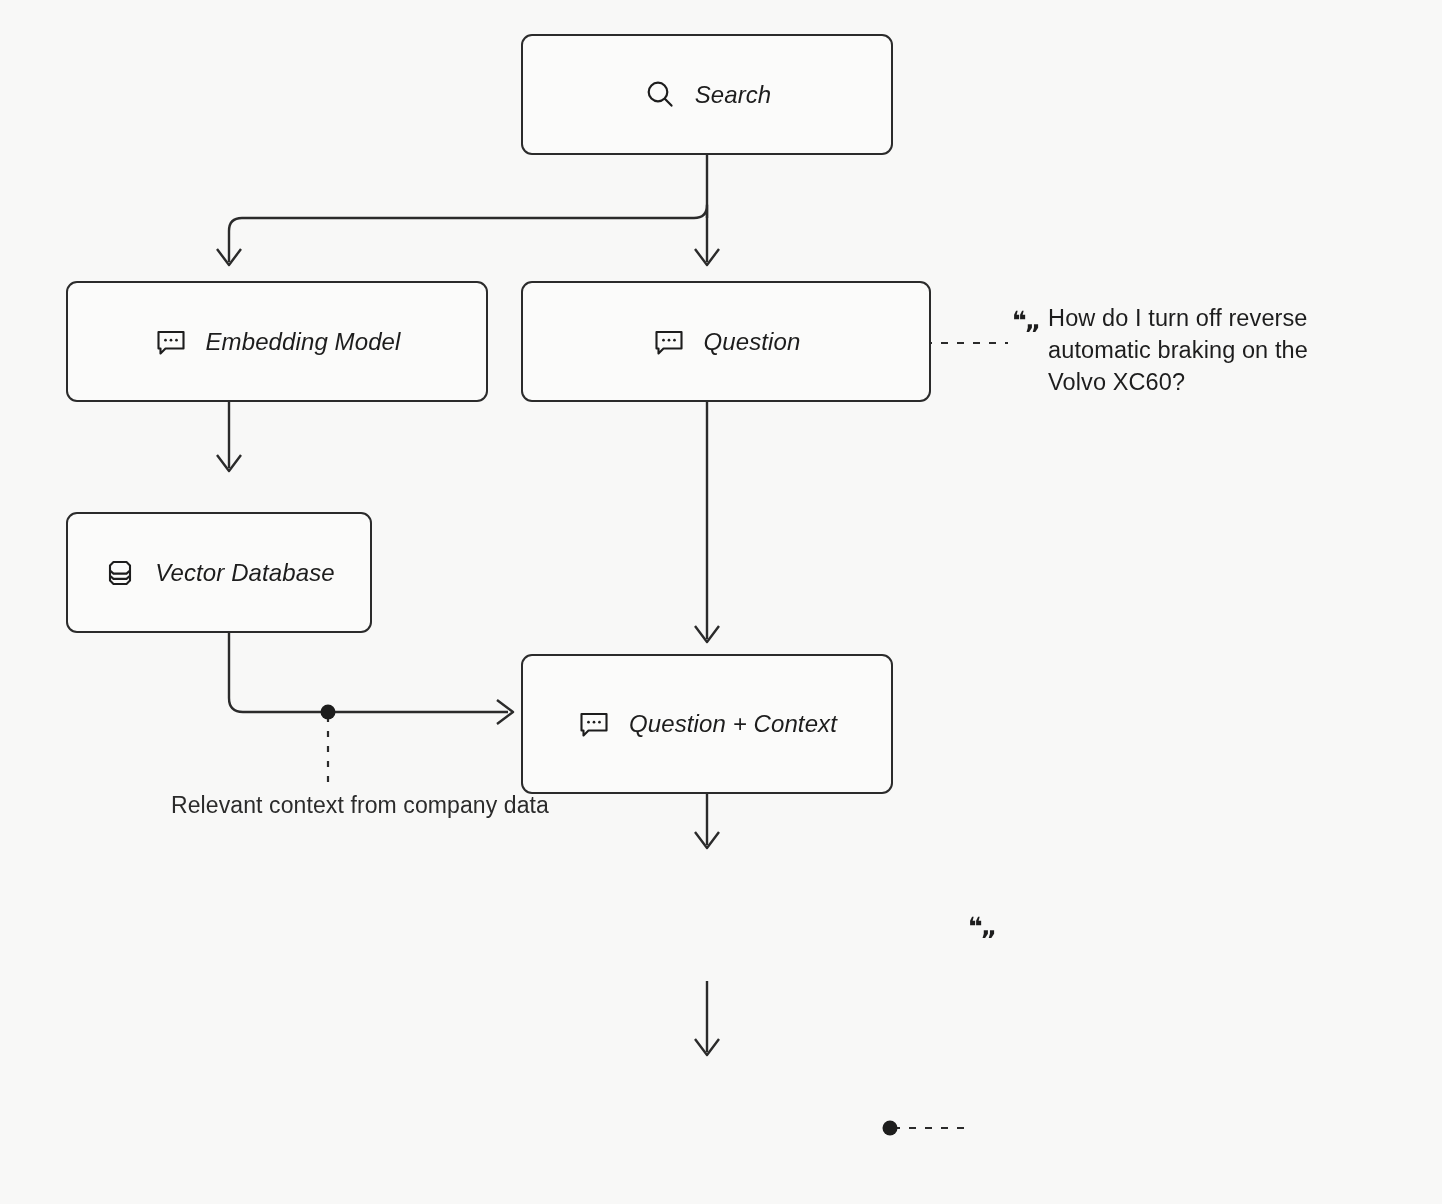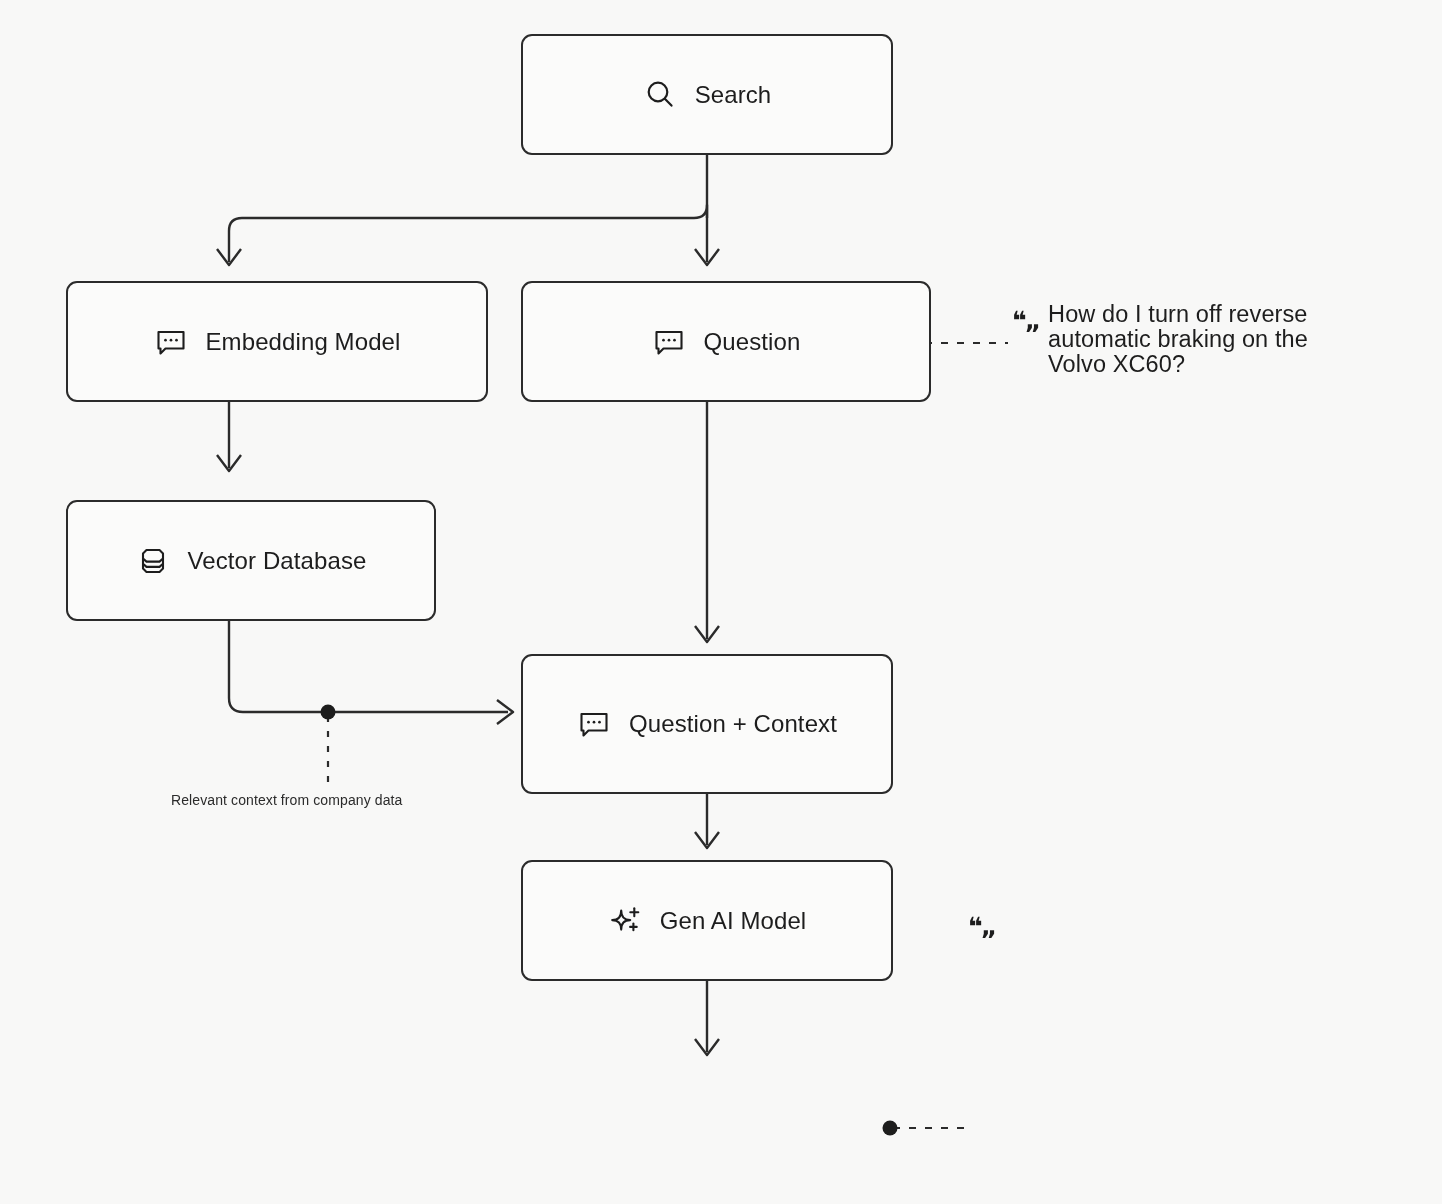--- a/index.html
+++ b/index.html
@@ -25,20 +25,21 @@
   }
   .node {
     position: absolute;
     box-sizing: border-box;
     background: #fbfbfa;
     border: 2px solid #2b2b2b;
     border-radius: 11px;
     display: flex;
     align-items: center;
     justify-content: center;
+    font-style: italic;
   }
   .node-inner {
     display: flex;
     align-items: center;
     gap: 18px;
   }
   .node-icon {
     width: 34px;
     height: 34px;
     display: block;
@@ -61,27 +62,27 @@
     line-height: 1;
     color: #1d1d1d;
     font-family: "DejaVu Sans", sans-serif;
     font-weight: 700;
     flex: 0 0 auto;
     margin-top: 6px;
     letter-spacing: -2px;
   }
   .annotation-text {
     font-size: 23.5px;
-    line-height: 25px;
+    line-height: 32px;
     color: #1d1d1d;
     letter-spacing: 0.1px;
   }
   .caption {
     position: absolute;
-    font-size: 14px;
+    font-size: 23px;
     color: #2b2b2b;
     letter-spacing: 0.1px;
     white-space: nowrap;
   }
 </style>
 </head>
 <body>
 
 <div id="canvas">
 
@@ -152,21 +153,21 @@
       <svg class="node-icon" viewBox="0 0 34 34" fill="none" stroke="#1d1d1d" stroke-width="2.1" stroke-linejoin="round">
         <path d="M4.5,7 L29.5,7 L29.5,23.5 L11.5,23.5 L6.5,28.5 L6.5,23.5 L4.5,23.5 Z"></path>
         <circle cx="11.5" cy="15.2" r="1.35" fill="#1d1d1d" stroke="none"></circle>
         <circle cx="17" cy="15.2" r="1.35" fill="#1d1d1d" stroke="none"></circle>
         <circle cx="22.5" cy="15.2" r="1.35" fill="#1d1d1d" stroke="none"></circle>
       </svg>
       <span class="node-label">Question</span>
     </div>
   </div>
 
-  <div class="node" style="left:66px; top:500px; width:370px; height:121px;">
+  <div class="node" style="left:66px; top:512px; width:306px; height:121px;">
     <div class="node-inner">
       <svg class="node-icon" viewBox="0 0 34 34" fill="none" stroke="#1d1d1d" stroke-width="2.1" stroke-linejoin="round">
         <path d="M7,9.5 L10.5,6 L23.5,6 L27,9.5 L27,24.5 L23.5,28 L10.5,28 L7,24.5 Z"></path>
         <path d="M7,14.5 L10.5,17.6 L23.5,17.6 L27,14.5"></path>
         <path d="M7,19.8 L10.5,22.9 L23.5,22.9 L27,19.8"></path>
       </svg>
       <span class="node-label">Vector Database</span>
     </div>
   </div>
 
@@ -175,33 +176,20 @@
       <svg class="node-icon" viewBox="0 0 34 34" fill="none" stroke="#1d1d1d" stroke-width="2.1" stroke-linejoin="round">
         <path d="M4.5,7 L29.5,7 L29.5,23.5 L11.5,23.5 L6.5,28.5 L6.5,23.5 L4.5,23.5 Z"></path>
         <circle cx="11.5" cy="15.2" r="1.35" fill="#1d1d1d" stroke="none"></circle>
         <circle cx="17" cy="15.2" r="1.35" fill="#1d1d1d" stroke="none"></circle>
         <circle cx="22.5" cy="15.2" r="1.35" fill="#1d1d1d" stroke="none"></circle>
       </svg>
       <span class="node-label">Question + Context</span>
     </div>
   </div>
 
-  <div class="node" style="left:521px; top:860px; width:372px; height:121px;">
-    <div class="node-inner">
-      <svg class="node-icon" viewBox="0 0 34 34" fill="none" stroke="#1d1d1d" stroke-width="2.1" stroke-linejoin="round" stroke-linecap="round">
-        <path d="M13.2,6.6 C13.2,13.1 16.2,16.1 22.2,16.1 C16.2,16.1 13.2,19.1 13.2,25.6
-                 C13.2,19.1 10.2,16.1 4.2,16.1 C10.2,16.1 13.2,13.1 13.2,6.6 Z"></path>
-        <line x1="26.3" y1="4.2" x2="26.3" y2="12.2"></line>
-        <line x1="22.3" y1="8.2" x2="30.3" y2="8.2"></line>
-        <line x1="25.4" y1="19.6" x2="25.4" y2="26.2"></line>
-        <line x1="22.1" y1="22.9" x2="28.7" y2="22.9"></line>
-      </svg>
-      <span class="node-label">Gen AI Model</span>
-    </div>
-  </div>
 
 
   <div class="annotation" style="left:1012px; top:302px; width:340px;">
     <span class="quote-glyph">❝„</span>
     <span class="annotation-text">How do I turn off reverse automatic braking on the Volvo XC60?</span>
   </div>
 
   <div class="annotation" style="left:968px; top:908px; width:348px;">
     <span class="quote-glyph">❝„</span>
   </div>

